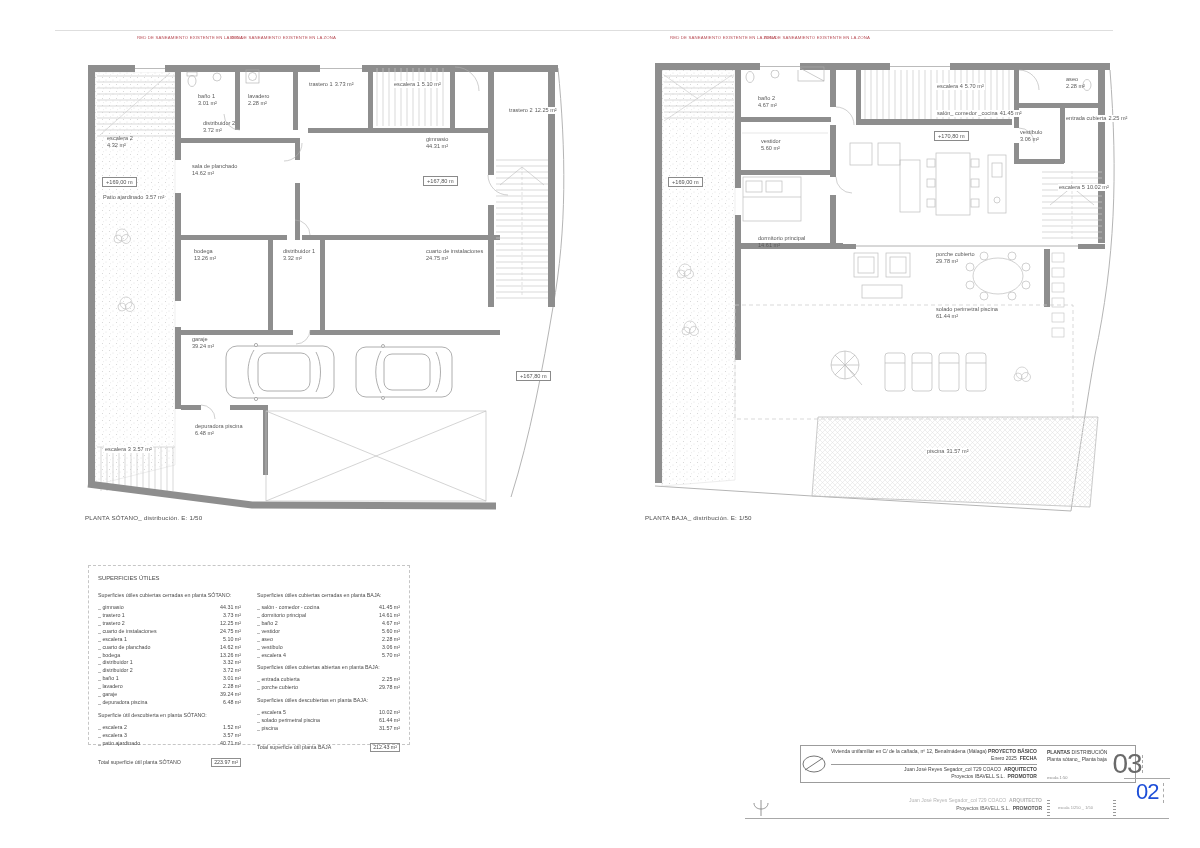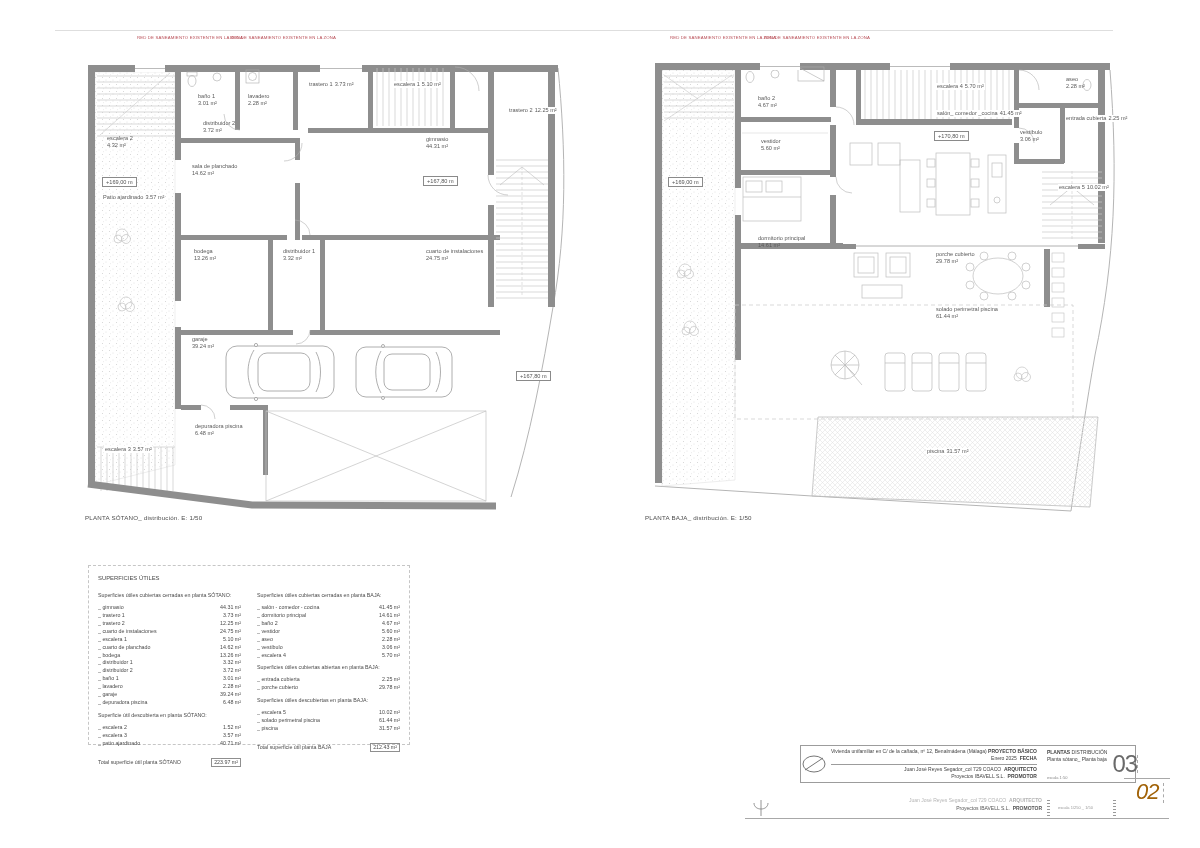--- a/index.html
+++ b/index.html
@@ -39,25 +39,25 @@
   .tb .logo{width:34px;display:flex;align-items:center;justify-content:center;}
   .tb .main{flex:1;display:flex;flex-direction:column;justify-content:center;text-align:right;padding:0 4px;}
   .tb .main .l{line-height:1.45;white-space:nowrap;}
   .tb .main .div{border-top:0.5px solid #9c9c9c;margin:1px 0;}
   .ruler{width:3px;margin:2px 1px;background:repeating-linear-gradient(#999 0 0.8px,transparent 0.8px 3px);}
   .ruler.abs{position:absolute;}
   .tb .sheet{width:62px;padding:3px 3px 2px 4px;display:flex;flex-direction:column;text-align:left;}
   .tb .sheet .l{line-height:1.45;white-space:nowrap;}
   .tb .sheet .sc{margin-top:auto;font-size:4px;color:#888;}
   .tb .num{width:32px;display:flex;align-items:center;justify-content:center;
-           font-size:24px;color:#6a6a6a;letter-spacing:-1px;}
+           font-size:28px;color:#6a6a6a;letter-spacing:-1px;}
   .numdash{width:0;border-left:1px dashed #aaa;height:18px;align-self:center;}
 
   
-  .bignum2{position:absolute;left:1136px;top:779px;font-size:22px;color:#a16207;letter-spacing:-1px;font-style:italic;}
+  .bignum2{position:absolute;left:1136px;top:779px;font-size:22px;color:#1d4ed8;letter-spacing:-1px;}
   .tb2text{position:absolute;left:830px;top:797px;width:212px;text-align:right;font-size:5px;color:#555;}
   .tb2text .l{line-height:1.5;white-space:nowrap;}
   .faded{opacity:.45;}
   .hline{position:absolute;border-top:1px solid #a8a8a8;}
   .vdash{position:absolute;border-left:1px dashed #aaa;}
   .scnote{position:absolute;font-size:4px;color:#999;white-space:nowrap;}
 </style>
 </head>
 <body>
 

